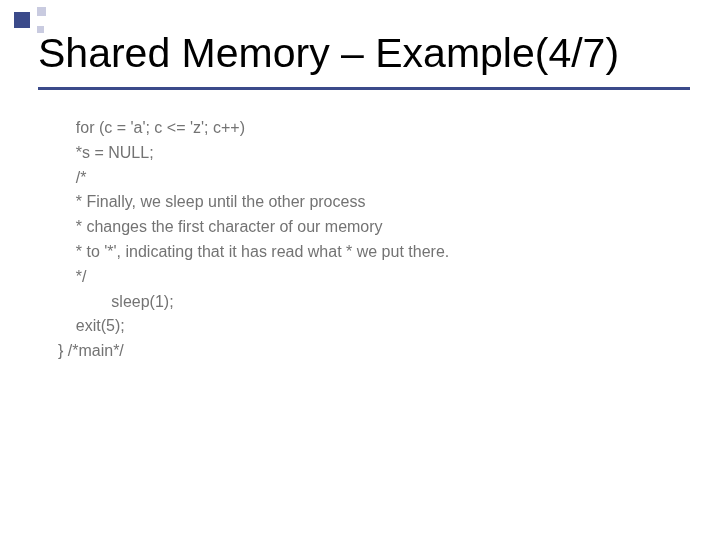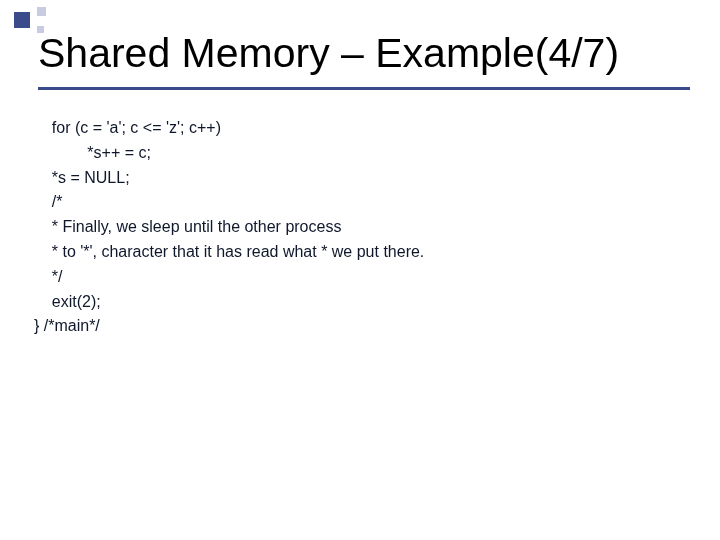--- a/index.html
+++ b/index.html
@@ -53,24 +53,24 @@
     color: #000;
     margin: 0;
     letter-spacing: 0;
   }
   .rule {
     margin: 6px 30px 0 38px;
     height: 3px;
     background: #3b4a8a;
   }
   .body {
-    padding: 26px 30px 0 34px;
+    padding: 26px 30px 0 58px;
     font-size: 16px;
     line-height: 1.55;
-    color: #0f172a;
+    color: #737373;
   }
   .body div {
     white-space: pre;
   }
 </style>
 </head>
 <body>
 
 <div class="deco">
   <span class="sq big"></span>
@@ -78,21 +78,22 @@
   <span class="sq small2"></span>
 </div>
 
 <div class="title-wrap">
   <h1 class="title">Shared Memory – Example(4/7)</h1>
 </div>
 <div class="rule"></div>
 
 <div class="body">
   <div>    for (c = 'a'; c &lt;= 'z'; c++)</div>
-  <div>            *s++ = c;</div>
   <div>    *s = NULL;</div>
   <div>    /*</div>
   <div>    * Finally, we sleep until the other process</div>
-  <div>    * to '*', character that it has read what * we put there.</div>
+  <div>    * changes the first character of our memory</div>
+  <div>    * to '*', indicating that it has read what * we put there.</div>
   <div>    */</div>
-  <div>    exit(2);</div>
+  <div>            sleep(1);</div>
+  <div>    exit(5);</div>
   <div>} /*main*/</div>
 </div>
 
 </body></html>

